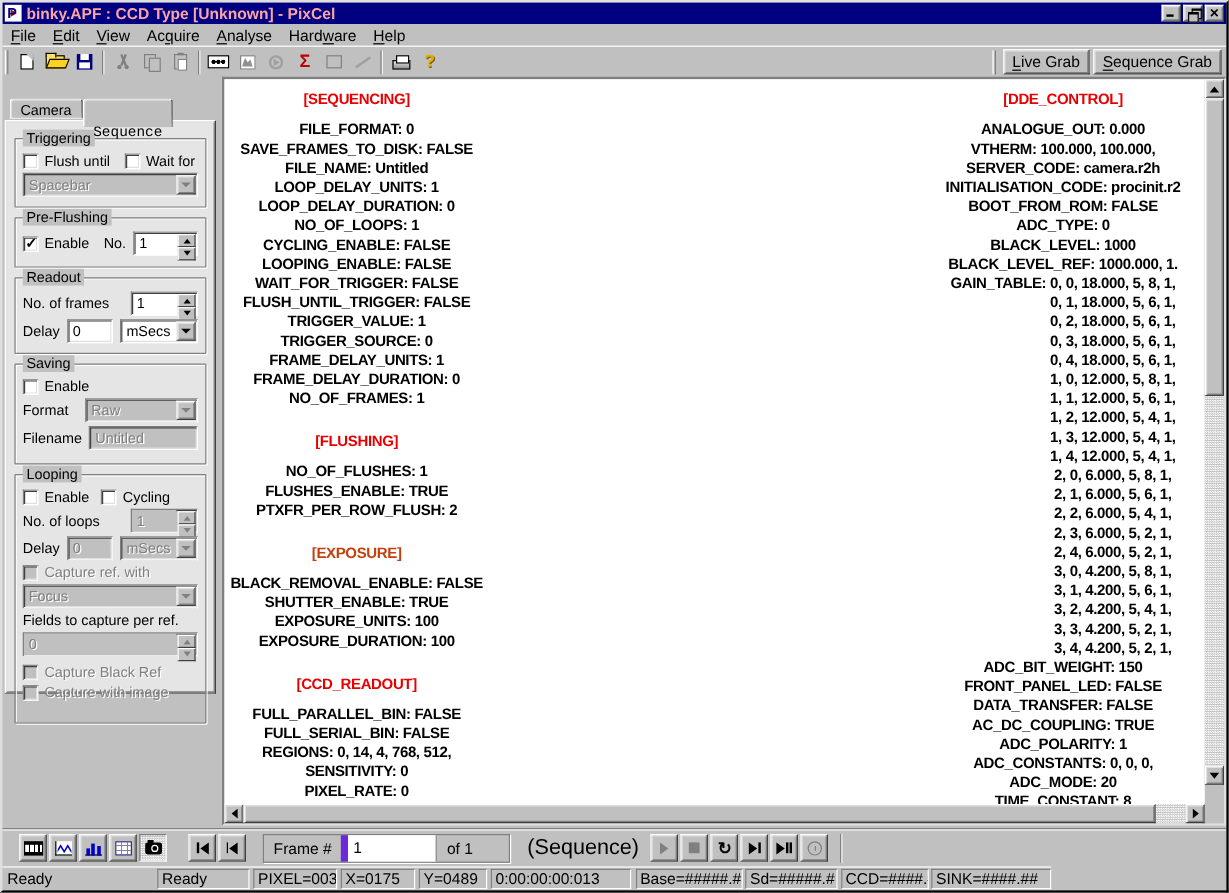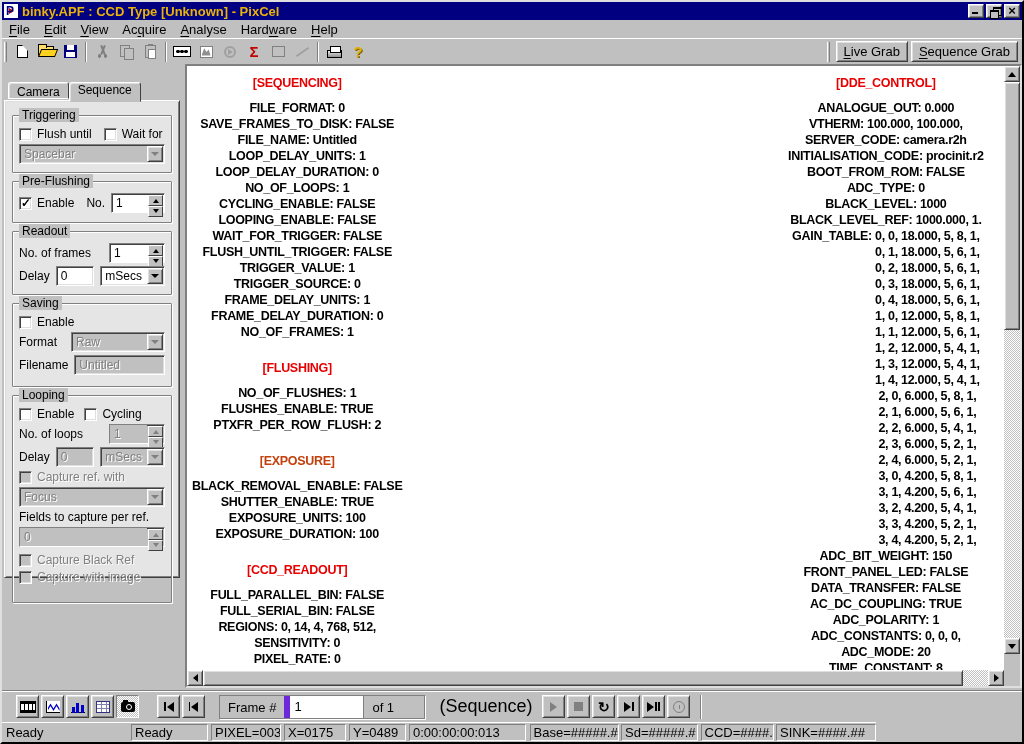--- a/index.html
+++ b/index.html
@@ -15,21 +15,21 @@
             background-size:2px 2px; }
 
   .window-frame { position:absolute; inset:0; border:2px solid; border-color:#dfdfdf #000 #000 #dfdfdf; pointer-events:none; z-index:99; }
 
   
   .titlebar { position:absolute; left:2px; top:2px; width:1020px; height:18px; background:#000080;
               display:flex; align-items:center; padding:0 2px; }
   .app-icon { width:14px; height:14px; background:#fff; margin-right:4px; position:relative; flex:none; }
   .app-icon::after { content:"P"; position:absolute; left:2px; top:0px; font-weight:bold; font-size:12px; color:#000080; line-height:14px; }
   .app-icon::before { content:""; position:absolute; right:1px; top:4px; border:3px solid transparent; border-left:5px solid #c00000; }
-  .title-text { color:#eab308; font-weight:bold; font-size:13px; white-space:nowrap; }
+  .title-text { color:#fca5a5; font-weight:bold; font-size:13px; white-space:nowrap; }
   .win-btns { margin-left:auto; display:flex; }
   .wbtn { width:16px; height:14px; margin-left:2px; position:relative; }
   .wbtn.min::after { content:""; position:absolute; left:3px; bottom:3px; width:6px; height:2px; background:#000; }
   .wbtn.res::before { content:""; position:absolute; left:6px; top:2px; width:7px; height:6px; border:1px solid #000; border-top-width:2px; }
   .wbtn.res::after  { content:""; position:absolute; left:3px; top:5px; width:7px; height:6px; border:1px solid #000; border-top-width:2px; background:#c0c0c0; }
   .wbtn.close::after { content:"×"; position:absolute; left:0; top:0; width:14px; text-align:center; font-weight:bold; font-size:13px; line-height:12px; }
 
   
   .menubar { position:absolute; left:2px; top:20px; width:1020px; height:18px; display:flex; align-items:center; }
   .menu-item { padding:1px 7px; cursor:default; }
@@ -81,21 +81,21 @@
   .g-print { width:15px; height:8px; background:linear-gradient(#e8e8e8,#909090); border:1px solid #000; margin-top:4px; }
   .g-print::before { content:""; position:absolute; left:2px; top:-5px; width:9px; height:5px; background:#fff; border:1px solid #000; }
   .g-help { color:#e0b000; font-weight:bold; font-size:15px; text-shadow:1px 1px 0 #806000; }
 
   
   .sidebar { position:absolute; left:2px; top:64px; width:183px; height:626px; }
   .tabs-row { position:absolute; left:6px; top:18px; height:19px; display:flex; align-items:flex-start; }
   .tab { padding:2px 8px 2px; font-size:12px; background:#c0c0c0; border:1px solid; border-color:#fff #404040 #c0c0c0 #fff;
          border-radius:3px 3px 0 0; box-shadow: inset 1px 1px 0 #dfdfdf; position:relative; }
   .tab:not(.active) { height:17px; border-bottom:1px solid #fff; z-index:0; }
-  .tab.active { height:20px; z-index:2; padding-top:0; }
+  .tab.active { height:20px; z-index:2; padding-top:20px;font-family:Liberation Mono, monospace; }
   .side-panel { position:absolute; left:2px; top:36px; width:176px; height:478px; padding:6px 5px 4px;
                 background:#e5e5e5; border:1px solid; border-color:#fff #404040 #404040 #fff;
                 box-shadow: inset 1px 1px 0 #dfdfdf, inset -1px -1px 0 #808080; }
   .groupbox { position:relative; border:1px solid #808080; box-shadow:inset 1px 1px 0 #fff, 1px 1px 0 #fff; border-radius:1px;
               margin:8px 2px 4px; padding:8px 5px 5px; }
   .groupbox .legend { position:absolute; top:-8px; left:6px; background:#c0c0c0; padding:0 3px; font-size:12px; line-height:14px; }
   .row { display:flex; align-items:center; margin:3px 1px; font-size:12px; }
   .cb { width:13px; height:13px; flex:none; background:#fff; border:1px solid; border-color:#808080 #fff #fff #808080;
         box-shadow: inset 1px 1px 0 #404040, inset -1px -1px 0 #dfdfdf; position:relative; margin-right:5px; }
   .cb.checked::after { content:"✓"; position:absolute; left:1px; top:-2px; font-size:12px; font-weight:bold; }

